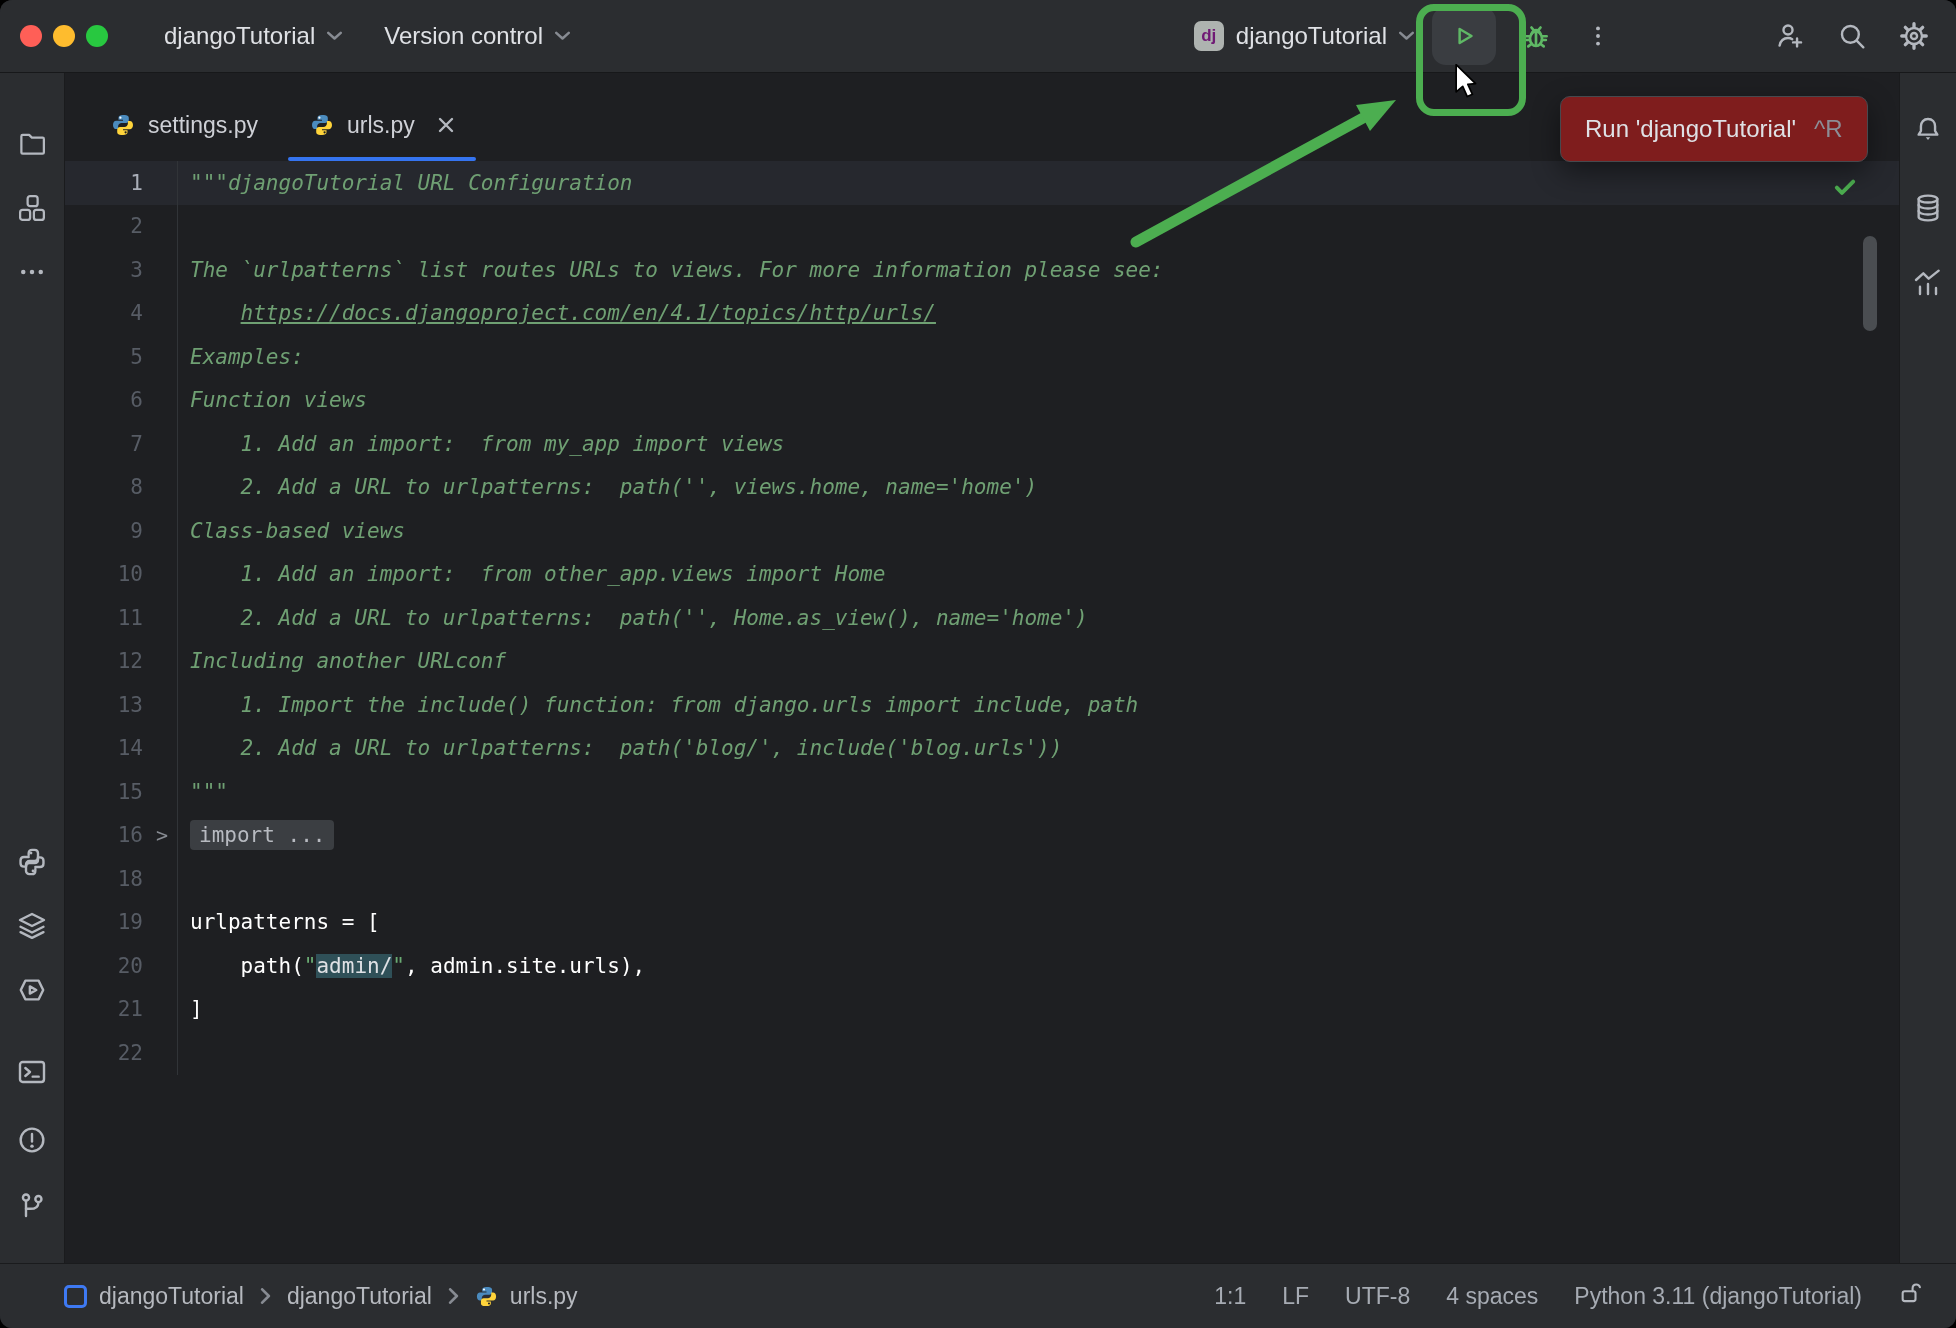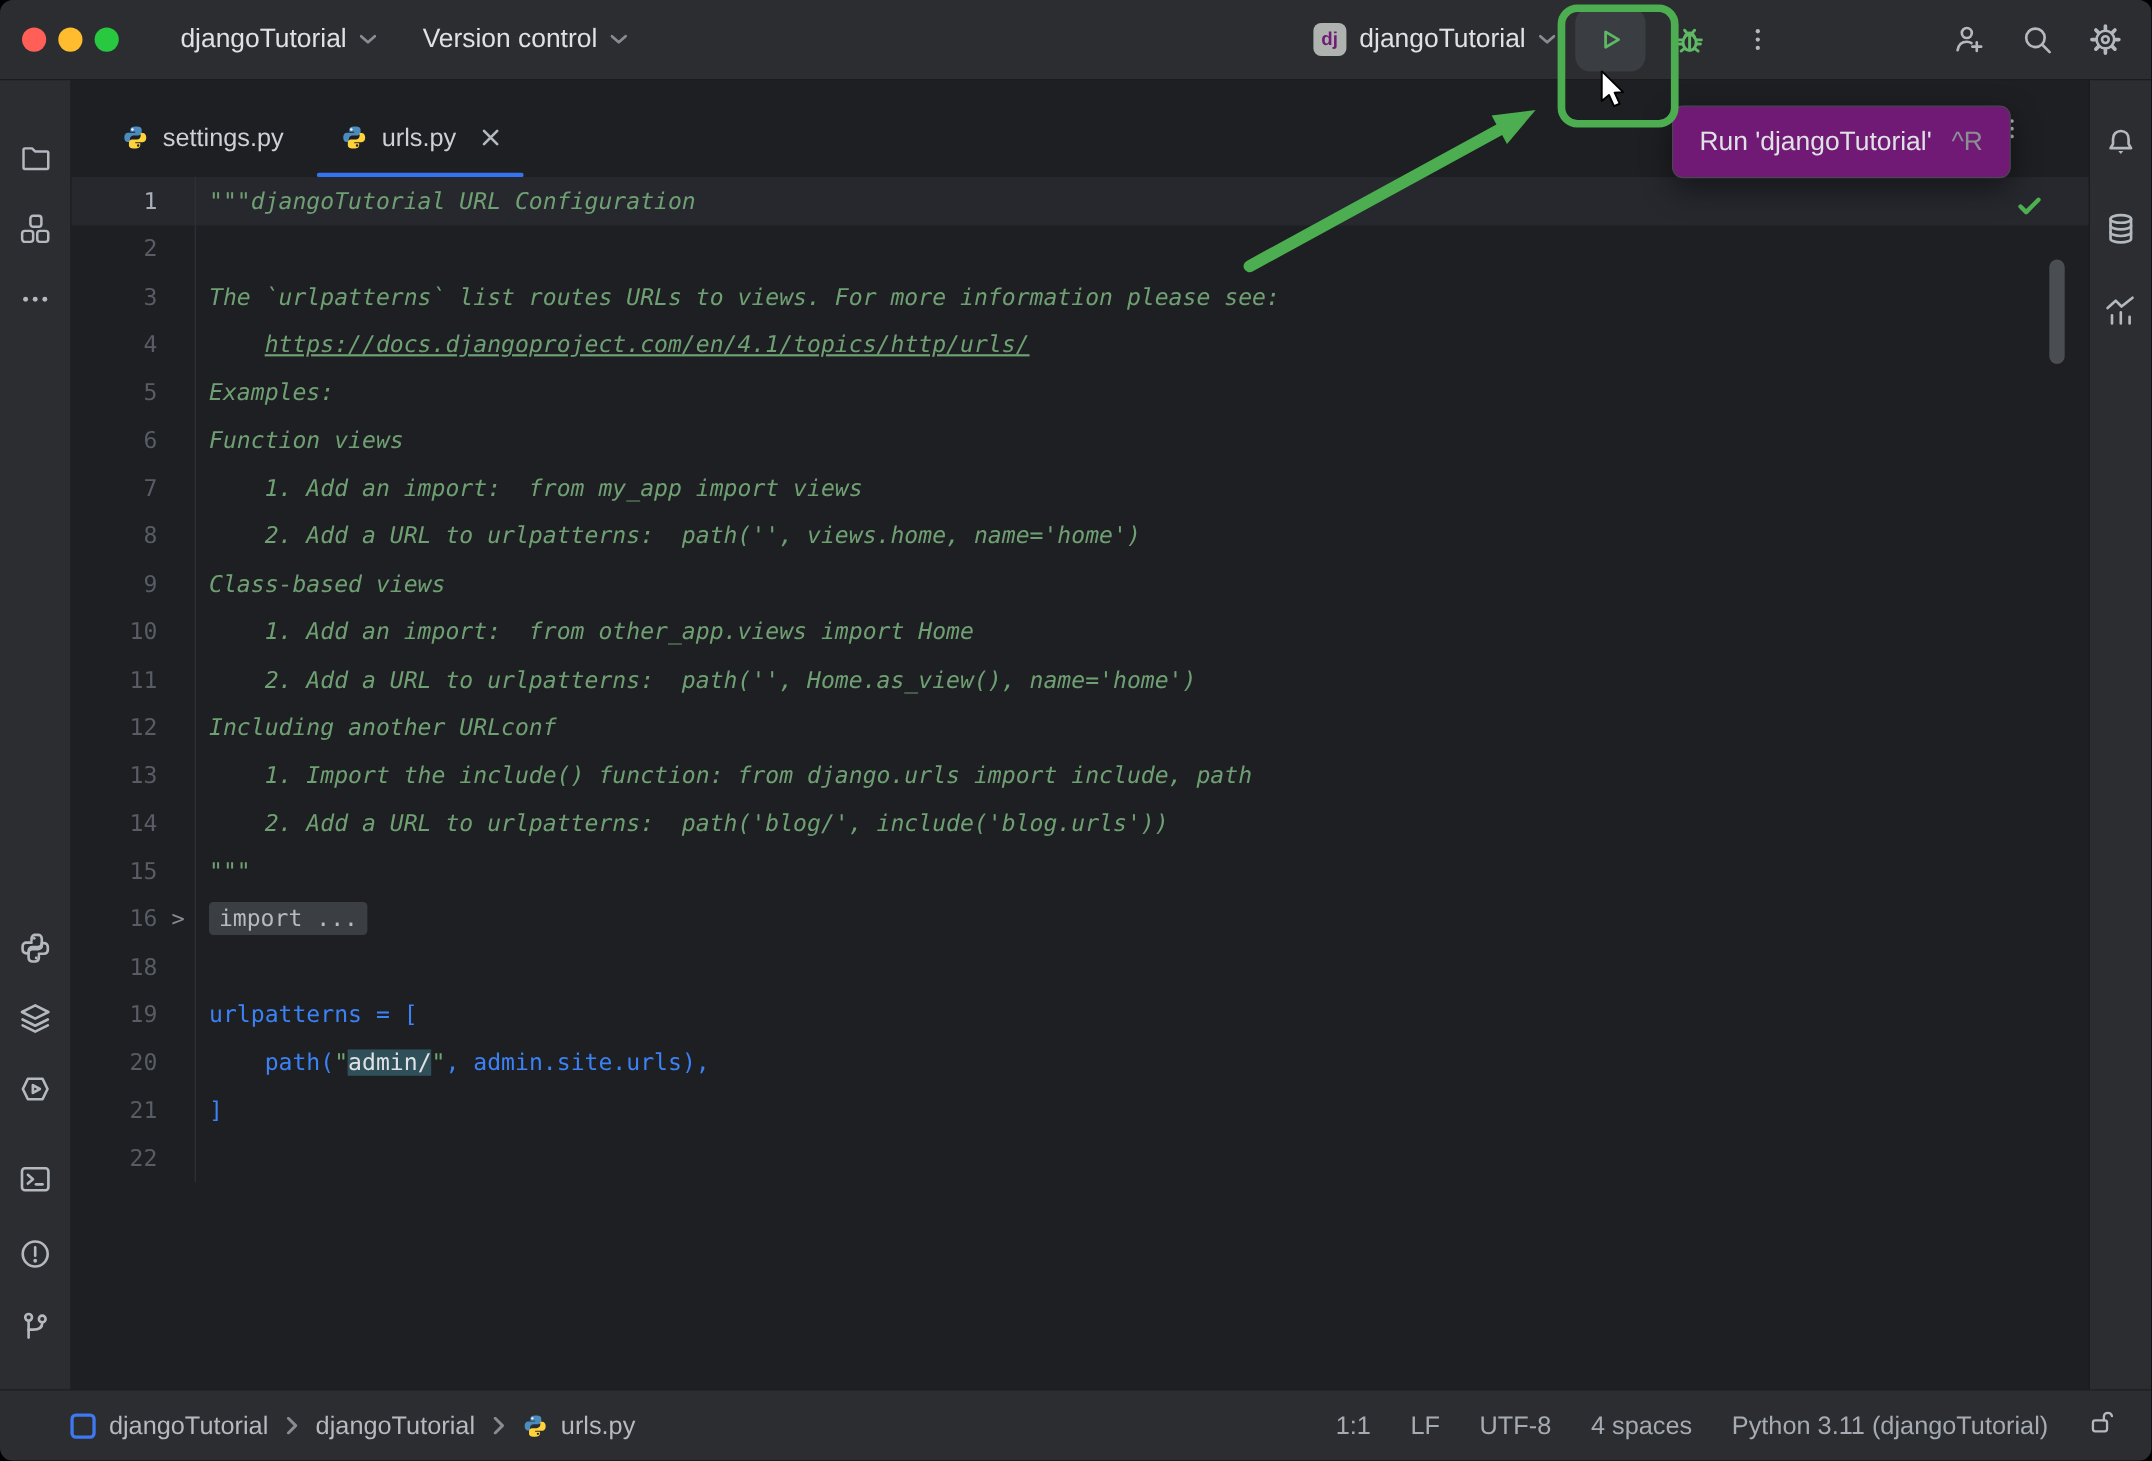--- a/index.html
+++ b/index.html
@@ -45,38 +45,38 @@
   .editor{flex:1;position:relative;font-family:"DejaVu Sans Mono",monospace;overflow:hidden;}
   .ed-row{display:flex;height:43.5px;align-items:center;}
   .ed-row.current{background:#26282E;}
   .ed-gutter{width:112px;flex:none;display:flex;align-items:center;height:100%;border-right:1px solid #313438;}
   .ed-num{flex:1;text-align:right;color:#575C65;font-size:21px;padding-right:4px;}
   .ed-row.current .ed-num{color:#A9AEB8;}
   .ed-fold{width:30px;text-align:center;color:#878B92;font-size:20px;}
   .ed-code{padding-left:12px;white-space:pre;font-size:21px;color:#BCBEC4;}
   .seg-doc{color:#6FA073;font-style:italic;}
   .seg-link{color:#6FA073;font-style:italic;text-decoration:underline;}
-  .seg-code{color:#3b82f6;}
+  .seg-code{color:#ffffff;}
   .seg-q{color:#6AAB73;}
   .seg-sel{color:#DFE1E5;background:#2F5058;}
   .seg-fold{color:#B7BAC0;background:#3B3E42;border-radius:4px;padding:3px 9px;}
   .inspect-check{position:absolute;top:12px;right:40px;}
   .scroll-thumb{position:absolute;right:22px;top:75px;width:14px;height:95px;border-radius:7px;background:#4A4D51;}
 
   
   .statusbar{height:64px;flex:none;background:#2B2D30;border-top:1px solid #1A1B1D;display:flex;align-items:center;padding:0 30px 0 64px;}
   .crumbs{display:flex;align-items:center;gap:16px;color:#B6B9BF;font-size:23px;}
   .crumb{display:flex;align-items:center;gap:12px;}
   .proj-ic{width:17px;height:17px;border:3px solid #3E79F2;border-radius:5px;}
   .sb-right{margin-left:auto;display:flex;align-items:center;gap:36px;color:#A6ABB3;font-size:23px;}
 
   
   .annot-box{position:absolute;left:1416px;top:4px;width:96px;height:98px;border:7px solid #4CAE50;border-radius:18px;z-index:55;pointer-events:none;}
   .annot-arrow{position:absolute;inset:0;z-index:50;pointer-events:none;}
-  .tooltip{position:absolute;left:1520px;top:96px;height:64px;background:#701a75;border:1px solid #47494E;border-radius:10px;display:flex;align-items:center;gap:18px;padding:0 24px;z-index:40;box-shadow:0 10px 28px rgba(0,0,0,.45);}
+  .tooltip{position:absolute;left:1560px;top:96px;height:64px;background:#7f1d1d;border:1px solid #47494E;border-radius:10px;display:flex;align-items:center;gap:18px;padding:0 24px;z-index:40;box-shadow:0 10px 28px rgba(0,0,0,.45);}
   .tooltip .t-label{color:#DFE1E5;font-size:24px;white-space:nowrap;}
   .tooltip .t-short{color:#8C8E96;font-size:24px;}
   .cursor{position:absolute;left:1452px;top:64px;z-index:70;pointer-events:none;}
 </style>
 </head>
 <body>
 
 <div class="window">
 
   <header class="titlebar">

